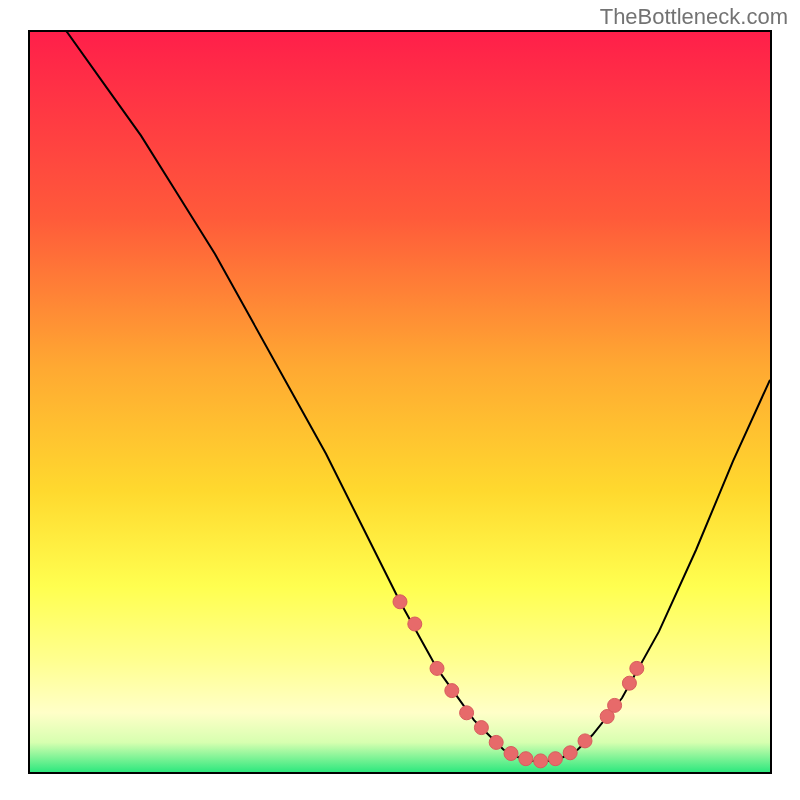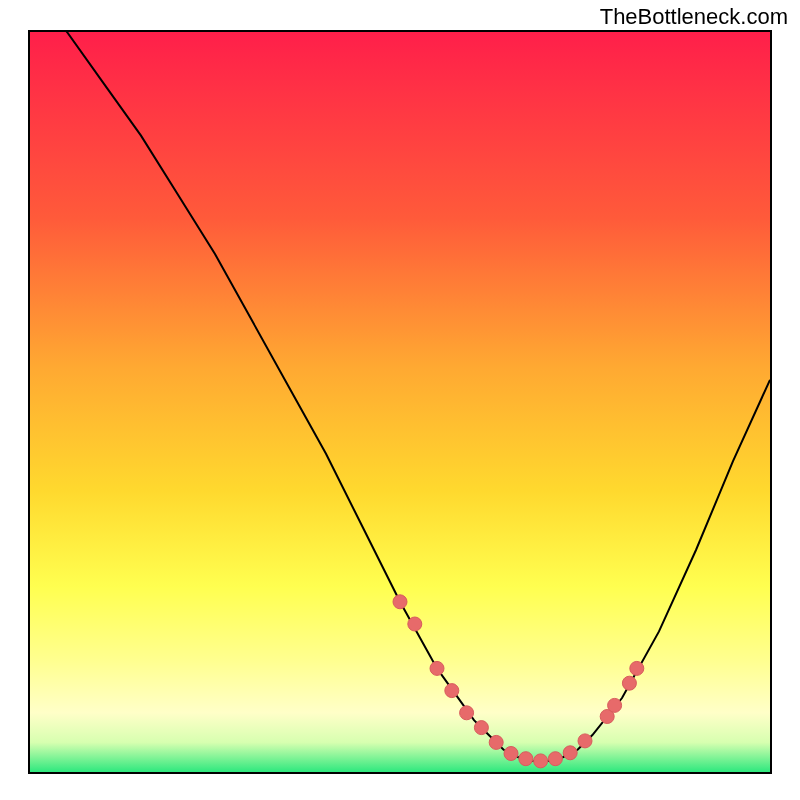--- a/index.html
+++ b/index.html
@@ -13,21 +13,21 @@
   .outer {
     position: relative;
     width: 800px;
     height: 800px;
   }
   .watermark {
     position: absolute;
     top: 4px;
     right: 12px;
     font-size: 22px;
-    color: #000000;
+    color: #737373;
     font-weight: 500;
     z-index: 10;
   }
   .plot-border {
     position: absolute;
     top: 30px;
     left: 28px;
     width: 744px;
     height: 744px;
     border: 2px solid #000;

